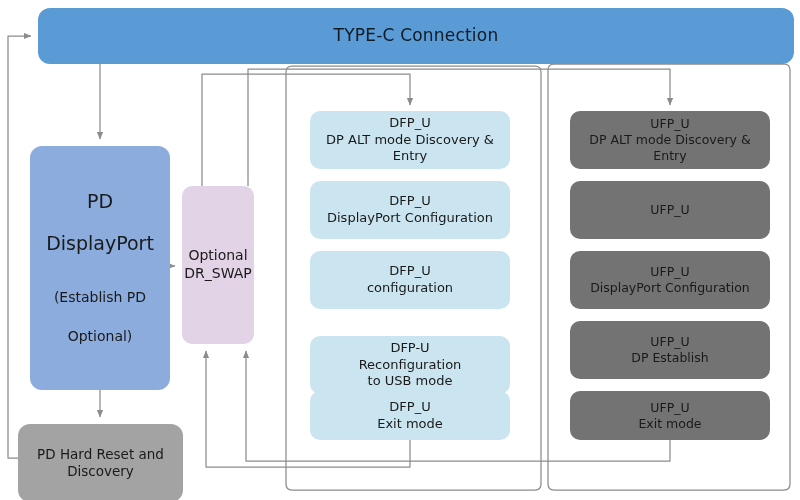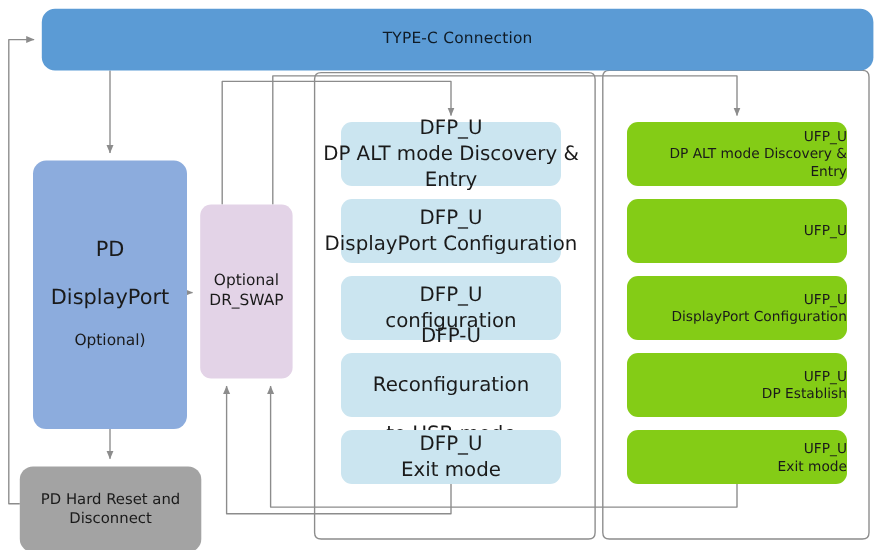--- a/index.html
+++ b/index.html
@@ -24,44 +24,44 @@
     border-radius:10px;
     line-height:1.28;
     z-index:3;
   }
   .node .ln{display:block;white-space:pre;}
 
   
   #typec{
     left:38px;top:8px;width:756px;height:56px;
     background:#5b9bd5;border-radius:12px;
-    font-size:14px;color:#0f1b26;letter-spacing:.2px;
+    font-size:17px;color:#0f1b26;letter-spacing:.2px;
   }
 
   
   #pdneg{
     left:30px;top:146px;width:140px;height:244px;
     background:#8cacdd;border-radius:12px;
     font-size:19px;gap:18px;
   }
   #pdneg .sub{font-size:14px;margin-top:14px;line-height:1.5;}
   #hardreset{
     left:18px;top:424px;width:165px;height:78px;
     background:#a3a3a3;border-radius:12px;font-size:13.5px;
   }
 
   
   #drswap{
-    left:182px;top:186px;width:84px;height:158px;
+    left:182px;top:186px;width:72px;height:158px;
     background:#e3d3e7;border-radius:10px;font-size:14px;
   }
 
   
-  .dfp{background:#cbe5f0;font-size:18px;}
-  .ufp{background:#84cc16;font-size:12.5px;align-items:flex-end;}
+  .dfp{background:#cbe5f0;font-size:13px;}
+  .ufp{background:#737373;font-size:12.5px;}
 </style>
 </head>
 <body>
 
 <div id="stage">
 
   <svg class="wires" viewBox="0 0 800 500">
     <defs>
       <marker id="arrow" markerWidth="9" markerHeight="9" refX="7.2" refY="3.2" orient="auto" markerUnits="userSpaceOnUse">
         <path d="M0,0 L7.6,3.2 L0,6.4 z" fill="#8c8c8c"></path>
@@ -93,47 +93,48 @@
     </g>
   </svg>
 
   <div class="node" id="typec">
     <span class="ln">TYPE-C Connection</span>
   </div>
 
   <div class="node" id="pdneg">
     <span class="ln">PD</span>
     <span class="ln">DisplayPort</span>
+    <span class="ln sub">(Establish PD</span>
     <span class="ln sub" style="margin-top:0">Optional)</span>
   </div>
 
   <div class="node" id="hardreset">
     <span class="ln">PD Hard Reset and</span>
-    <span class="ln">Disconnect</span>
+    <span class="ln">Discovery</span>
   </div>
 
   <div class="node" id="drswap">
     <span class="ln">Optional</span>
     <span class="ln">DR_SWAP</span>
   </div>
 
   <div class="node dfp" style="left:310px;top:111px;width:200px;height:58px;">
     <span class="ln">DFP_U</span>
     <span class="ln">DP ALT mode Discovery &amp;</span>
     <span class="ln">Entry</span>
   </div>
   <div class="node dfp" style="left:310px;top:181px;width:200px;height:58px;">
     <span class="ln">DFP_U</span>
     <span class="ln">DisplayPort Configuration</span>
   </div>
   <div class="node dfp" style="left:310px;top:251px;width:200px;height:58px;">
     <span class="ln">DFP_U</span>
     <span class="ln">configuration</span>
   </div>
-  <div class="node dfp" style="left:310px;top:321px;width:200px;height:58px;gap:21px;">
+  <div class="node dfp" style="left:310px;top:336px;width:200px;height:58px;">
     <span class="ln">DFP-U</span>
     <span class="ln">Reconfiguration</span>
     <span class="ln">to USB mode</span>
   </div>
   <div class="node dfp" style="left:310px;top:391px;width:200px;height:49px;">
     <span class="ln">DFP_U</span>
     <span class="ln">Exit mode</span>
   </div>
 
   <div class="node ufp" style="left:570px;top:111px;width:200px;height:58px;">

